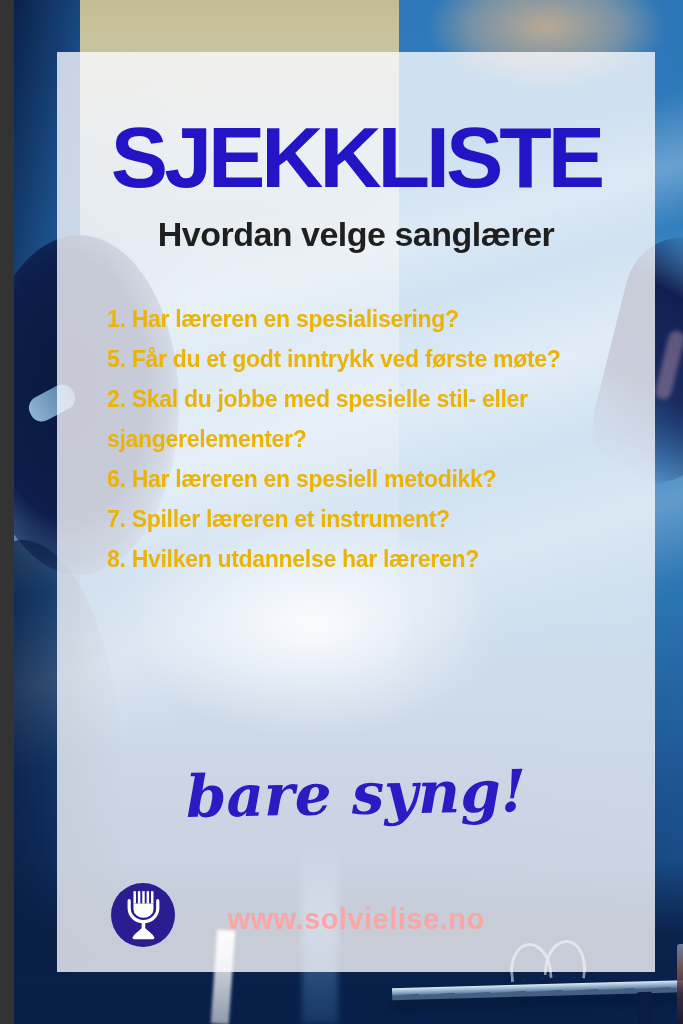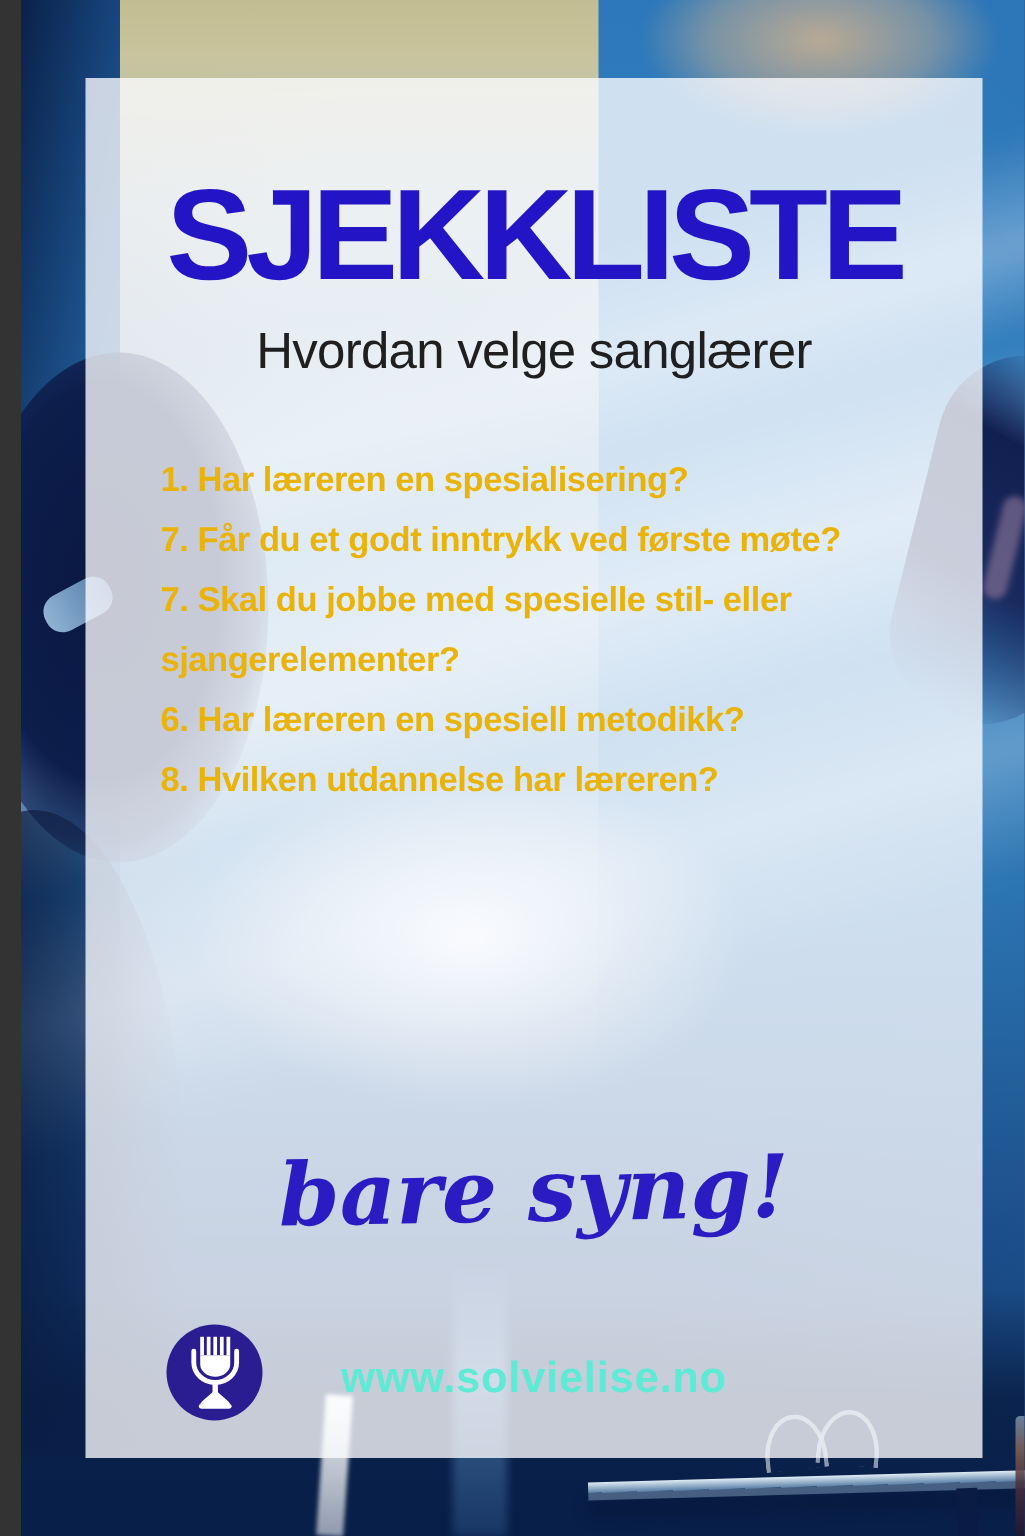--- a/index.html
+++ b/index.html
@@ -82,35 +82,35 @@
   .hp-arc.a2 { left:36px; top:0; transform: rotate(5deg); }
 
   
   .card { left:43px; top:52px; width:598px; height:920px; z-index:2;
     background: rgba(253,253,255,0.78);
   }
   .title { margin-top:62px; text-align:center;
     font-weight:bold; font-size:86px; line-height:1; letter-spacing:-4px; color:#2315c5;
   }
   .subtitle { margin-top:16px; text-align:center;
-    font-weight:normal; font-size:34px; line-height:1.1; letter-spacing:-0.5px; color:#1f1f1f;
+    font-weight:bold; font-size:34px; line-height:1.1; letter-spacing:-0.5px; color:#1f1f1f;
   }
   .checklist { margin:46px 44px 0 50px; width:505px;
     font-weight:bold; font-size:23px; line-height:40px; letter-spacing:-0.3px; color:#eab308;
   }
   .tagline { position:absolute; left:0; right:0; top:708px; text-align:center;
     font-family:"DejaVu Serif", serif; font-style:italic; font-weight:bold;
     font-size:58px; color:#2a1cc2; transform: rotate(-1deg);
   }
   .footer { position:absolute; left:0; top:826px; width:100%; height:80px; }
   .logo { position:absolute; left:54px; top:5px; width:64px; height:64px; border-radius:50%;
     background:#2a1d92; display:flex; align-items:center; justify-content:center;
   }
   .url { position:absolute; left:0; top:25px; width:100%; text-align:center;
-    font-weight:bold; font-size:29px; letter-spacing:0.5px; color:#5eead4;
+    font-weight:bold; font-size:29px; letter-spacing:0.5px; color:#fca5a5;
   }
 </style>
 </head>
 <body>
 
 <div class="poster">
 
   <div class="abs bg-base"></div>
   <div class="abs light-rays"></div>
   <div class="abs glow"></div>
@@ -131,23 +131,24 @@
     <span class="hp-arc a1"></span>
     <span class="hp-arc a2"></span>
   </div>
 
   <div class="abs card">
     <div class="title">SJEKKLISTE</div>
     <div class="subtitle">Hvordan velge sanglærer</div>
 
     <div class="checklist">
       <div>1. Har læreren en spesialisering?</div>
-      <div>7. Får du et godt inntrykk ved første møte?</div>
-      <div>7. Skal du jobbe med spesielle stil- eller sjangerelementer?</div>
+      <div>5. Får du et godt inntrykk ved første møte?</div>
+      <div>2. Skal du jobbe med spesielle stil- eller sjangerelementer?</div>
       <div>6. Har læreren en spesiell metodikk?</div>
+      <div>7. Spiller læreren et instrument?</div>
       <div>8. Hvilken utdannelse har læreren?</div>
     </div>
 
     <div class="tagline">bare syng!</div>
 
     <div class="footer">
       <div class="logo">
         <svg width="40" height="54" viewBox="0 0 42 56">
 
           <rect x="11" y="3" width="2.6" height="13" fill="#fff"></rect>

